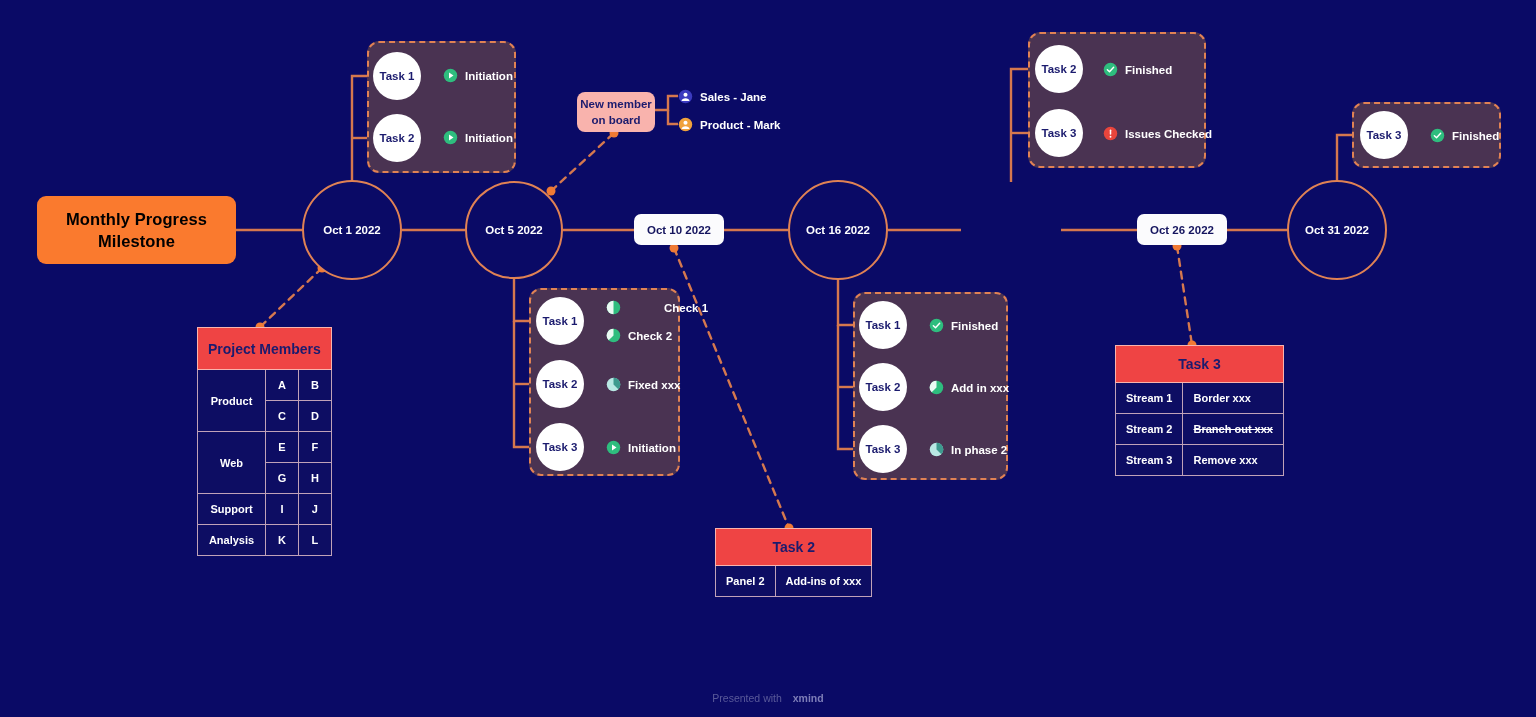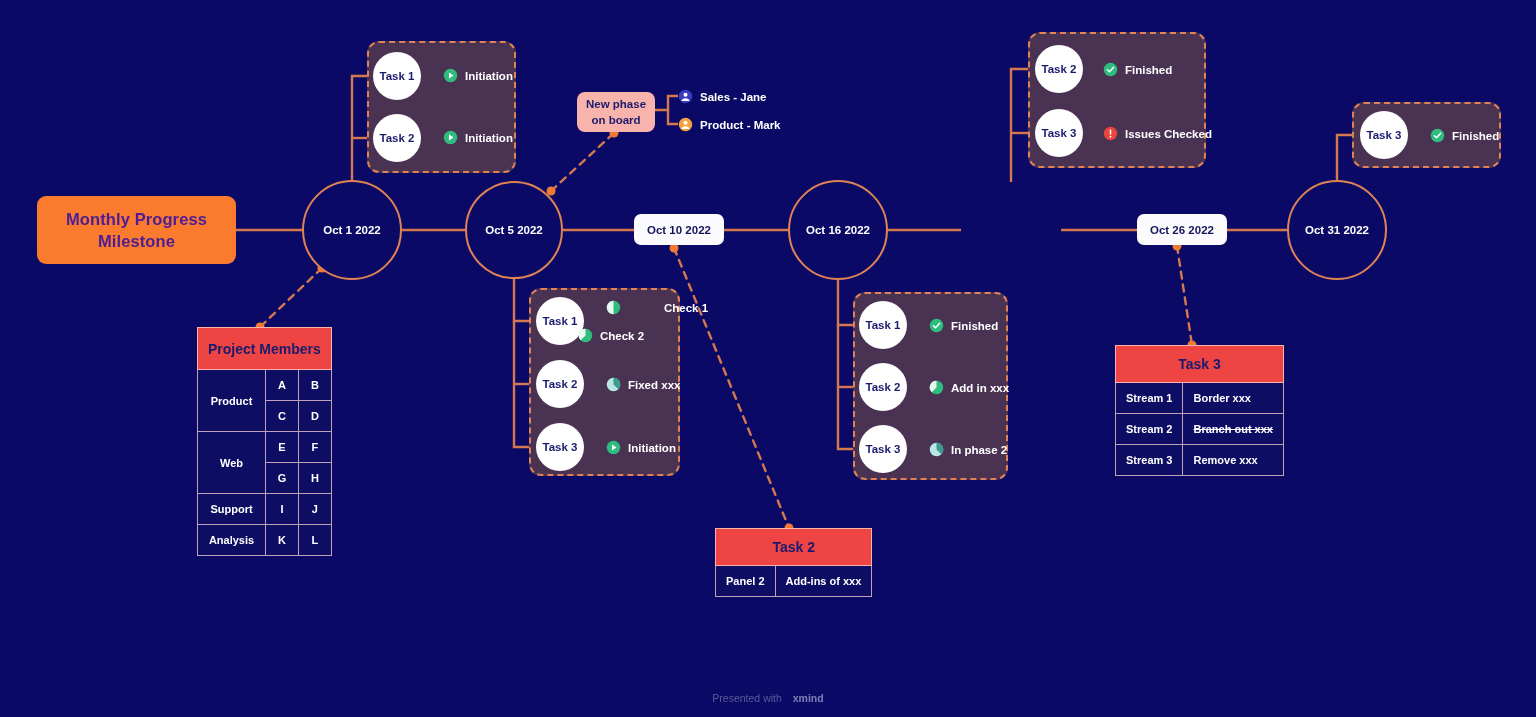--- a/index.html
+++ b/index.html
@@ -11,21 +11,21 @@
   }
   #canvas { position: relative; width: 1536px; height: 717px; }
   svg.wires { position: absolute; inset: 0; width: 1536px; height: 717px; pointer-events: none; }
 
   
   .root {
     position: absolute; left: 37px; top: 196px;
     width: 199px; height: 68px;
     background: #fa7a2e; border-radius: 9px;
     display: flex; align-items: center; justify-content: center;
-    color: #4c1d95; font-weight: bold; font-size: 16.5px;
+    color: #000000; font-weight: bold; font-size: 16.5px;
     line-height: 1.35; text-align: center; letter-spacing: .1px;
   }
 
   
   .tnode {
     position: absolute; border: 2px solid #e08254;
     border-radius: 50%; background: #0a0a66;
     display: flex; align-items: center; justify-content: center;
     color: #ffffff; font-size: 11.5px; font-weight: bold; white-space: nowrap;
   }
@@ -202,21 +202,21 @@
   </div>
   <div class="statrow" style="left:443px; top:130px;">
     <svg class="ico" viewBox="0 0 20 20">
       <circle cx="10" cy="10" r="9" fill="#2ebd7e"></circle>
         <path d="M8 6 L14 10 L8 14 Z" fill="#fff"></path>
     </svg>
     <span class="lbl">Initiation</span>
   </div>
 
   <div class="pinkbox" style="left:577px; top:92px; width:78px; height:40px;">
-    <span style="white-space:pre-line">New phase
+    <span style="white-space:pre-line">New member
 on board</span>
   </div>
   <div class="memrow" style="left:678px; top:89px;">
     <svg class="ico" viewBox="0 0 20 20">
       <circle cx="10" cy="10" r="9" fill="#3b3bbf"></circle>
       <circle cx="10" cy="7.6" r="2.7" fill="#fff"></circle>
       <path d="M4.6 16 a5.6 5 0 0 1 10.8 0 Z" fill="#fff"></path>
     </svg>
     <span class="lbl">Sales - Jane</span>
   </div>
@@ -269,21 +269,21 @@
   <div class="bubble" style="left:536px; top:297px; width:48px; height:48px;">
     <span>Task 1</span>
   </div>
   <div class="statrow" style="left:606px; top:300px;gap:43px;">
     <svg class="ico" viewBox="0 0 20 20">
       <circle cx="10" cy="10" r="9" fill="#2ebd7e"></circle>
       <path d="M10 10 L10 1 A9 9 0 0 0 10 19 Z" fill="#eafaf3"></path>
     </svg>
     <span class="lbl">Check 1</span>
   </div>
-  <div class="statrow" style="left:578px; top:328px;">
+  <div class="statrow" style="left:606px; top:328px;">
     <svg class="ico" viewBox="0 0 20 20">
       <circle cx="10" cy="10" r="9" fill="#2ebd7e"></circle>
       <path d="M10 10 L10 1 A9 9 0 0 0 3.6 16.4 Z" fill="#eafaf3"></path>
     </svg>
     <span class="lbl">Check 2</span>
   </div>
   <div class="bubble" style="left:536px; top:360px; width:48px; height:48px;">
     <span>Task 2</span>
   </div>
   <div class="statrow" style="left:606px; top:377px;">

